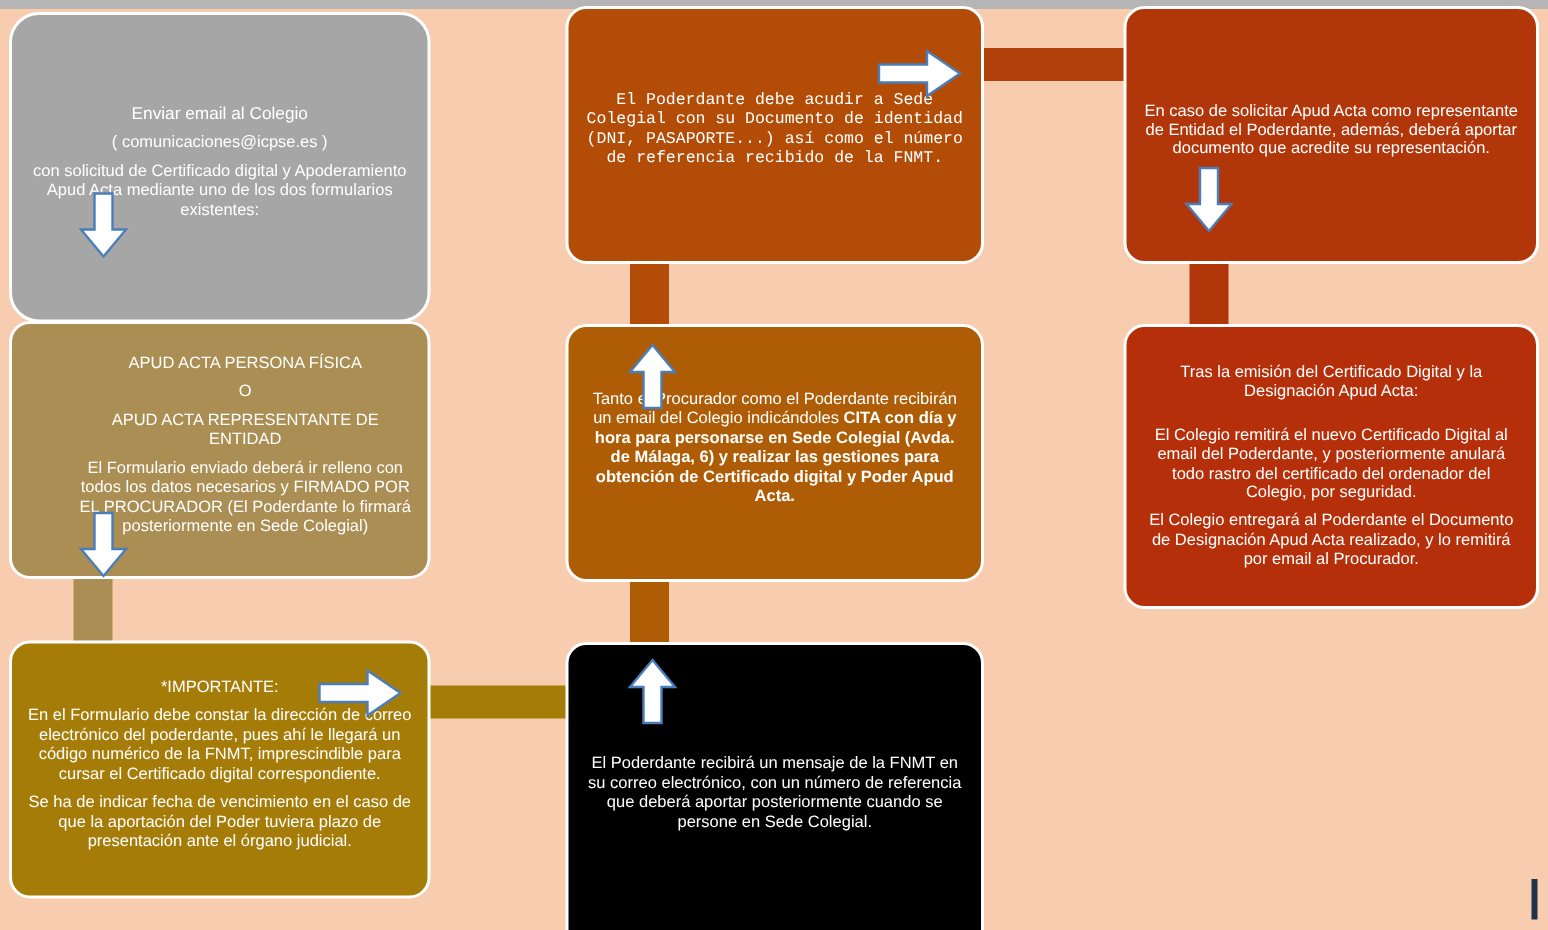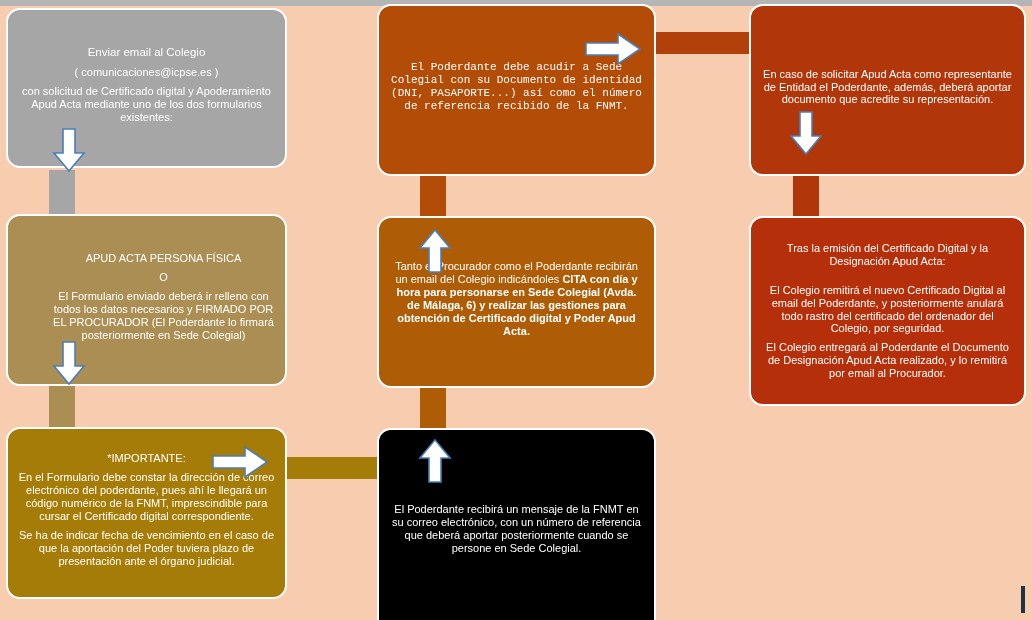--- a/index.html
+++ b/index.html
@@ -58,22 +58,23 @@
 
   
   .arrow-down, .arrow-right, .arrow-up {
     position: absolute;
     z-index: 3;
     pointer-events: none;
   }
 
   
   #n-left-1 {
-    left: 6px;  top: 8px;   width: 281px; height: 160px;
+    left: 6px;  top: 8px;   width: 281px; height: 207px;
     background: #a6a6a6;
+    border-radius: 20px;
   }
   #n-left-2 {
     left: 6px;  top: 214px; width: 281px; height: 172px;
     background: #ab8e53;
     padding-left: 44px;
   }
   #n-left-3 {
     left: 6px;  top: 427px; width: 281px; height: 172px;
     background: #a67c09;
   }
@@ -164,20 +165,21 @@
     <p class="t-md">( comunicaciones@icpse.es )</p>
     <p class="t-md">con solicitud de Certificado digital y   Apoderamiento Apud Acta mediante uno de los dos formularios existentes:</p>
     <svg class="arrow-down" style="left:44px; top:117px;" width="34" height="46" viewBox="0 0 34 46">
       <polygon points="11,2 23,2 23,26 32,26 17,44 2,26 11,26" fill="#ffffff" stroke="#4a7ebb" stroke-width="1.6"></polygon>
     </svg>
   </div>
 
   <div class="node" id="n-left-2">
     <p class="t-md">APUD ACTA PERSONA FÍSICA</p>
     <p class="t-md">O</p>
+    <p class="t-md">APUD ACTA REPRESENTANTE DE ENTIDAD</p>
     <p class="t-md">El Formulario enviado deberá ir relleno con todos los datos necesarios y FIRMADO POR EL PROCURADOR (El Poderdante lo firmará posteriormente en Sede Colegial)</p>
     <svg class="arrow-down" style="left:44px; top:124px;" width="34" height="46" viewBox="0 0 34 46">
       <polygon points="11,2 23,2 23,26 32,26 17,44 2,26 11,26" fill="#ffffff" stroke="#4a7ebb" stroke-width="1.6"></polygon>
     </svg>
   </div>
 
   <div class="node" id="n-left-3">
     <p class="t-md">*IMPORTANTE:</p>
     <p class="t-md">En el Formulario debe constar la dirección de correo electrónico del poderdante, pues ahí le llegará un código numérico de la FNMT, imprescindible para cursar el Certificado digital correspondiente.</p>
     <p class="t-md">Se ha de indicar fecha de vencimiento en el caso de que la aportación del Poder tuviera plazo de presentación ante el órgano judicial.</p>

